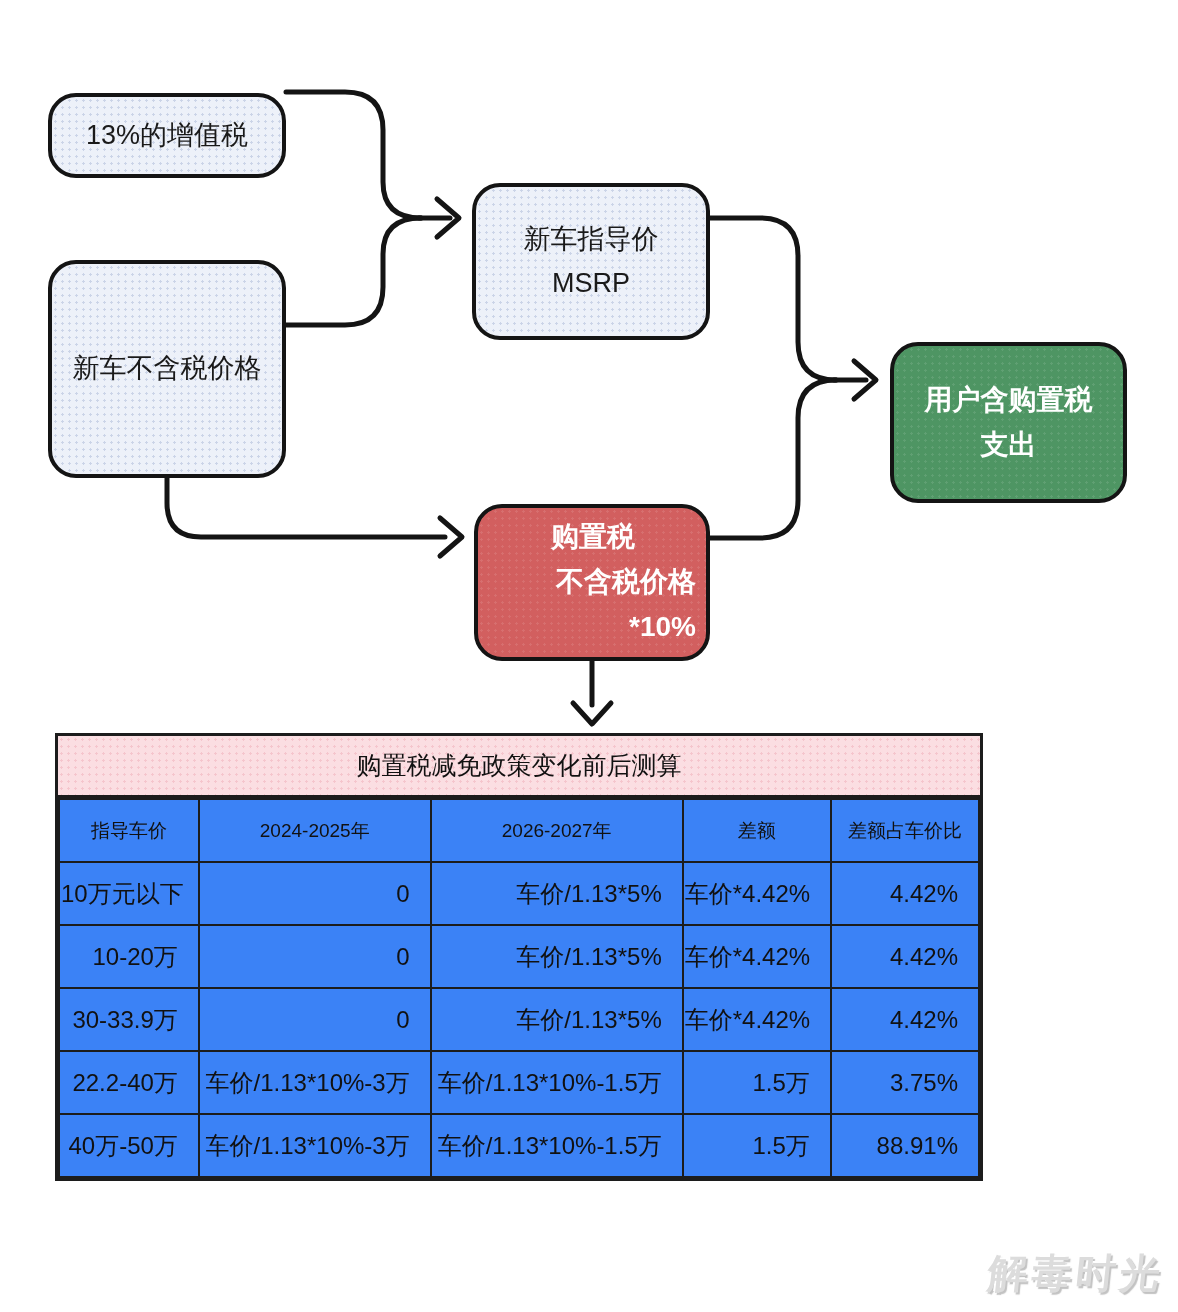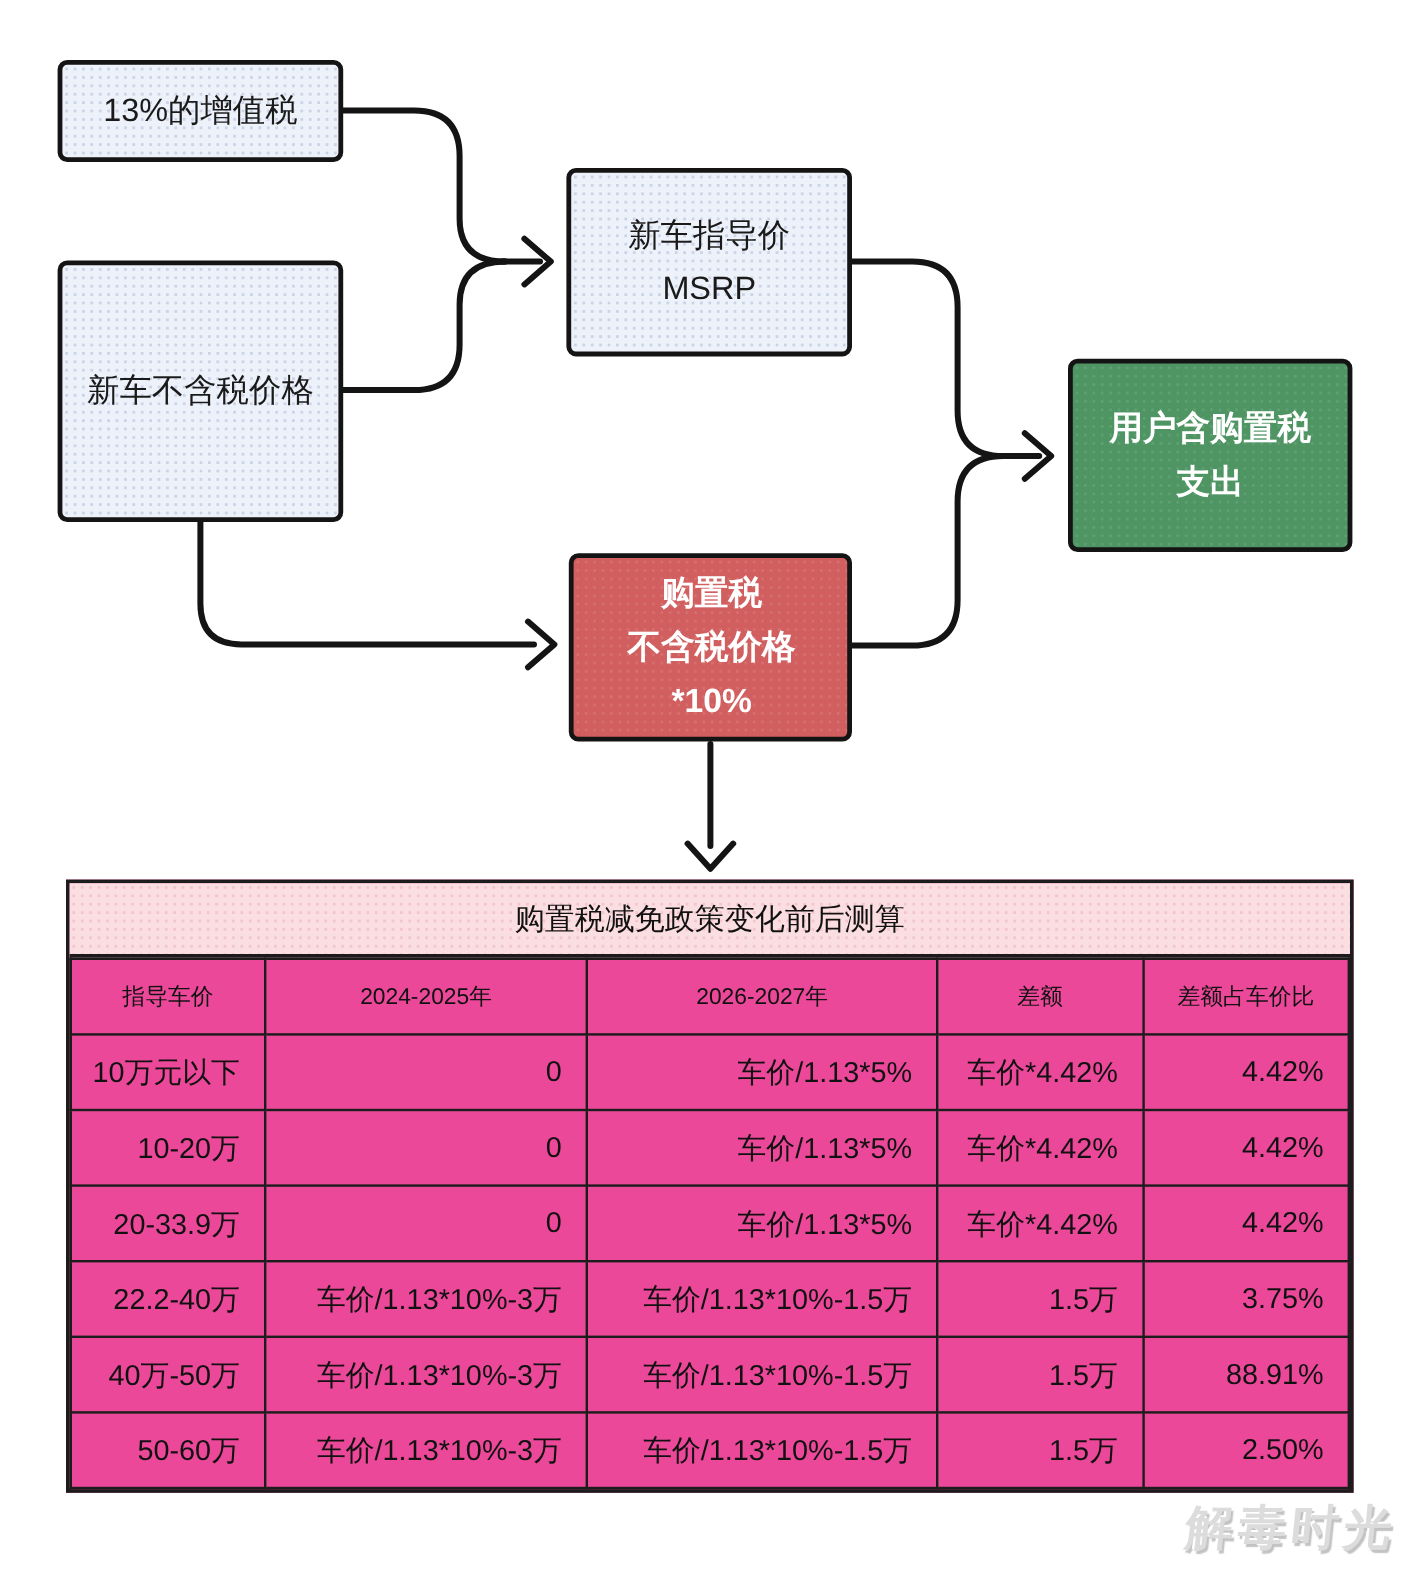--- a/index.html
+++ b/index.html
@@ -31,30 +31,31 @@
     fill: none;
     stroke: var(--line);
     stroke-width: 5;
     stroke-linecap: round;
     stroke-linejoin: round;
   }
 
   .node {
     position: absolute;
     border: 4px solid var(--line);
-    border-radius: 8px;
+    border-radius: 28px;
     display: flex;
     flex-direction: column;
     align-items: center;
     justify-content: center;
-    text-align: center;
+    text-align: right;
     font-size: 27px;
     color: #1a1a1a;
     line-height: 1.6;
     padding: 4px 10px;
+    margin-top: 43px;
   }
   .node.light {
     background-color: var(--light);
     background-image: radial-gradient(rgba(125,145,190,0.30) 1.1px, transparent 1.4px);
     background-size: 7px 7px;
   }
   .node.red {
     background-color: var(--red);
     background-image: radial-gradient(rgba(255,255,255,0.10) 1px, transparent 1.3px);
     background-size: 7px 7px;
@@ -74,23 +75,23 @@
   #node-vat   { left: 48px;  top: 50px;  width: 238px; height: 85px;  }
   #node-pretax{ left: 48px;  top: 217px; width: 238px; height: 218px; }
   #node-msrp  { left: 472px; top: 140px; width: 238px; height: 157px; }
   #node-tax   { left: 474px; top: 461px; width: 236px; height: 157px; padding-left: 12px; }
   #node-total { left: 890px; top: 299px; width: 237px; height: 161px; }
 
   .table-wrap {
     position: absolute;
     left: 55px;
     top: 733px;
-    width: 1073px;
+    width: 928px;
     border: 3px solid #1c1c1c;
-    background: #ec4899;
+    background: #3b82f6;
   }
   .table-title {
     height: 62px;
     display: flex;
     align-items: center;
     justify-content: center;
     font-size: 25px;
     color: #111;
     background-color: var(--pink);
     background-image: radial-gradient(rgba(235,150,165,0.35) 1.1px, transparent 1.4px);
@@ -207,46 +208,39 @@
             <td>4.42%</td>
           </tr>
           <tr>
             <td>10-20万</td>
             <td>0</td>
             <td>车价/1.13*5%</td>
             <td>车价*4.42%</td>
             <td>4.42%</td>
           </tr>
           <tr>
-            <td>20-33.9万</td>
+            <td>30-33.9万</td>
             <td>0</td>
             <td>车价/1.13*5%</td>
             <td>车价*4.42%</td>
             <td>4.42%</td>
           </tr>
           <tr>
             <td>22.2-40万</td>
             <td>车价/1.13*10%-3万</td>
             <td>车价/1.13*10%-1.5万</td>
             <td>1.5万</td>
             <td>3.75%</td>
           </tr>
           <tr>
             <td>40万-50万</td>
             <td>车价/1.13*10%-3万</td>
             <td>车价/1.13*10%-1.5万</td>
             <td>1.5万</td>
             <td>88.91%</td>
           </tr>
-          <tr>
-            <td>50-60万</td>
-            <td>车价/1.13*10%-3万</td>
-            <td>车价/1.13*10%-1.5万</td>
-            <td>1.5万</td>
-            <td>2.50%</td>
-          </tr>
         </tbody>
     </table>
   </div>
 
   <div class="watermark">解毒时光</div>
 
 </div>
 
 </body></html>

